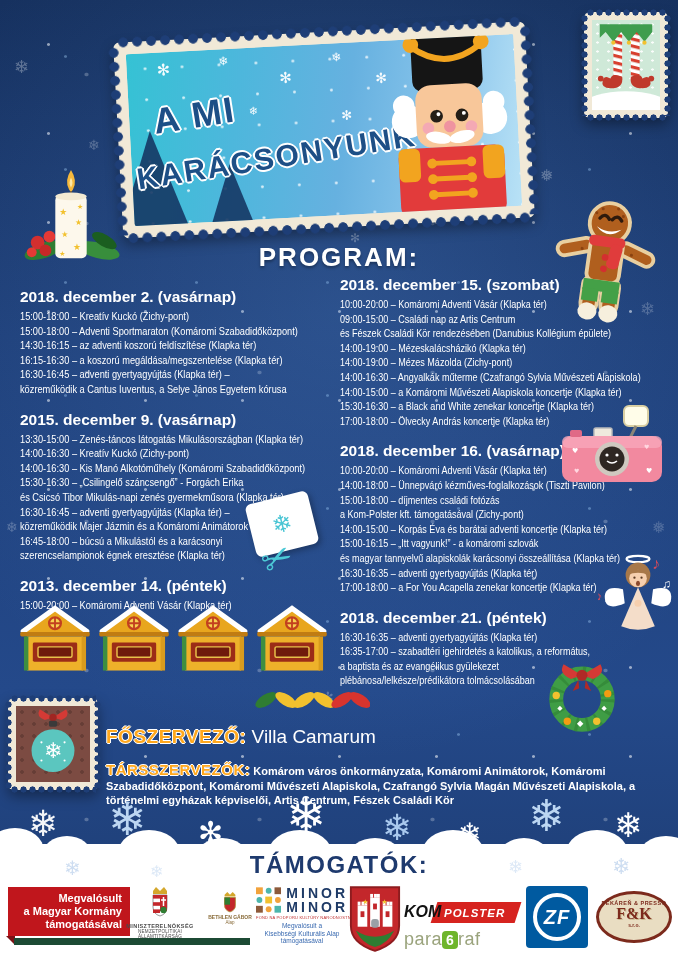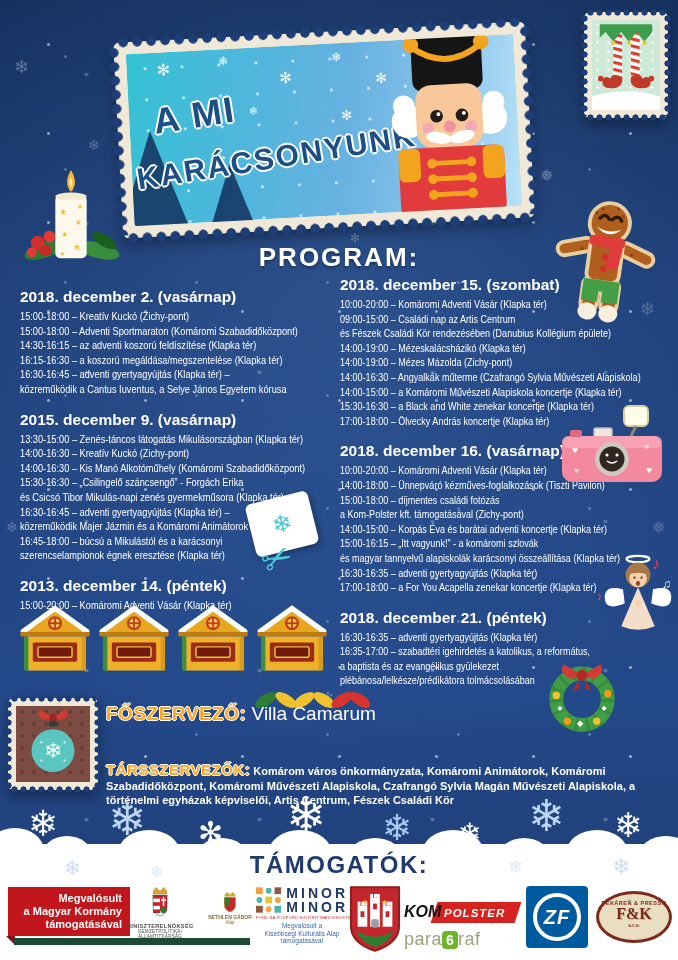--- a/index.html
+++ b/index.html
@@ -50,21 +50,21 @@
   .day p{margin:0;font-size:10.5px;line-height:14.6px;white-space:nowrap;transform:scaleX(.88);transform-origin:0 50%;}
   .col-right .day p{transform:scaleX(.86);}
   
   .houses{left:18px;top:604px;display:flex;gap:5px;}
   
   .stamp-orn{left:8px;top:698px;width:90px;height:92px;}
   .orn-inner{position:absolute;inset:8px;background:#7c4b42;overflow:hidden;
     background-image:radial-gradient(rgba(0,0,0,.18) 1.5px, transparent 2.2px);background-size:12px 12px;}
   .org-label{font-weight:900;color:#ffa81e;letter-spacing:.5px;
     text-shadow:-1px 0 #fff,1px 0 #fff,0 -1px #fff,0 1px #fff;}
-  .org-line{left:106px;top:703px;font-size:19px;color:#fff;}
+  .org-line{left:106px;top:726px;font-size:19px;color:#fff;}
   .org-line .org-label{font-size:19px;}
   .coorg{left:106px;top:763px;width:566px;color:#fff;font-size:11px;font-weight:bold;line-height:14.5px;}
   .coorg .org-label{font-size:15px;}
   
   .snow-bump{position:absolute;background:#fff;border-radius:50%;}
   .snow-band{left:0;top:844px;width:678px;height:116px;background:#fff;}
   .supporters-heading{top:851px;left:0;width:100%;text-align:center;color:#1e3a6e;font-size:24px;font-weight:900;letter-spacing:1.5px;}
   .gov{left:8px;top:887px;width:122px;background:#c0161c;color:#fff;text-align:right;font-weight:bold;font-size:11px;line-height:13px;padding:5px 8px 5px 12px;}
   .gov-ribbon{left:14px;top:938px;width:236px;height:7px;background:#1c4a34;}
   .gov-fold{left:6px;top:936px;width:0;height:0;border-top:9px solid #7e1216;border-left:9px solid transparent;}

